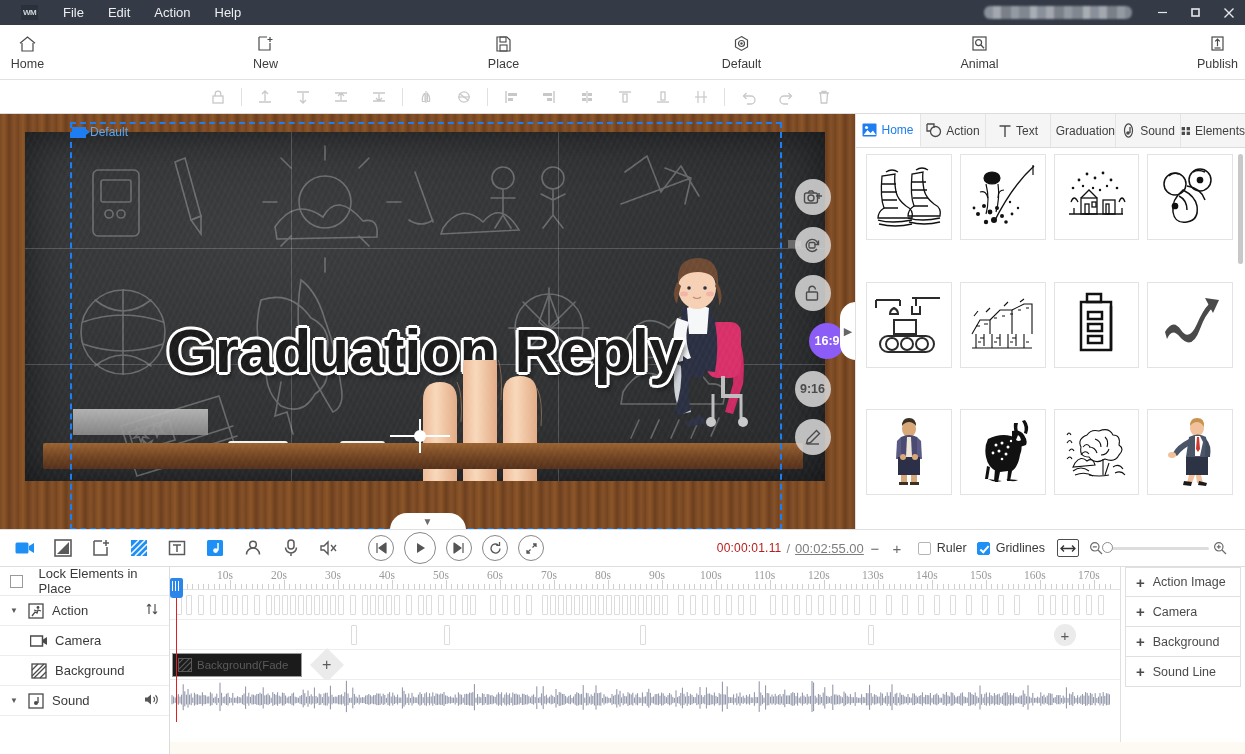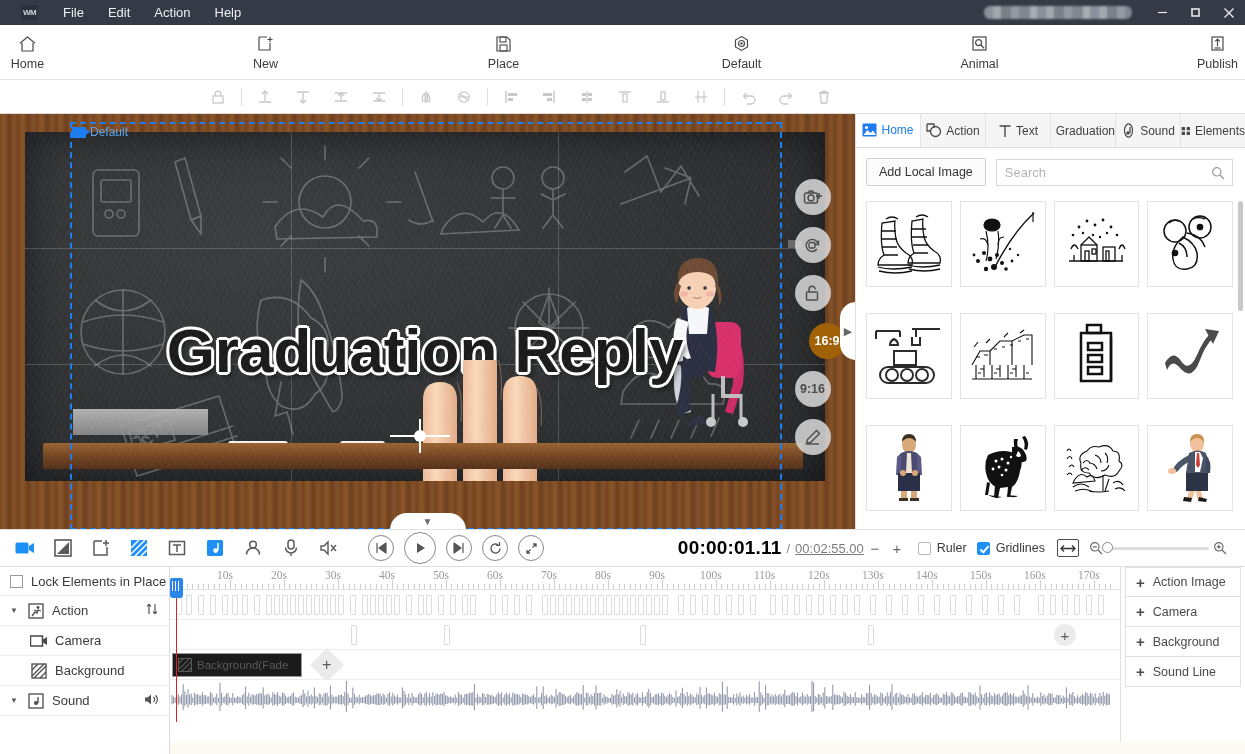--- a/index.html
+++ b/index.html
@@ -168,21 +168,21 @@
   .float-tools {
     position:absolute; right:10px; top:65px; display:flex;
     flex-direction:column; gap:12px; align-items:center;
   }
   .ftool {
     width:36px; height:36px; border-radius:50%;
     background:rgba(216,216,216,.86);
     display:flex; align-items:center; justify-content:center;
     color:#4b4b4b; font-size:12.5px; font-weight:bold;
   }
-  .ftool.active { background:#a16207; color:#fff;margin-left:29px; }
+  .ftool.active { background:#8b5cf6; color:#fff;margin-left:29px; }
   .ftool.ratio { font-size:12.5px; }
   .panel-toggle {
     position:absolute; right:-1px; top:188px; width:16px; height:58px;
     background:#fff; border-radius:18px 0 0 18px;
     display:flex; align-items:center; justify-content:center;
     color:#666; font-size:11px;
   }
   .canvas-collapse {
     position:absolute; left:50%; transform:translateX(-50%); bottom:-1px;
     width:76px; height:17px; background:#fff; border-radius:30px 30px 0 0;
@@ -254,21 +254,21 @@
   }
   .pb-ico { width:38px; height:30px; display:flex; align-items:center; justify-content:center; color:#5a5a5a; }
   .pb-ico.blue { color:#1e90f5; }
   .pb-center { display:flex; align-items:center; gap:10px; margin-left:20px; }
   .circ {
     width:26px; height:26px; border-radius:50%; border:1.4px solid #888;
     display:flex; align-items:center; justify-content:center; color:#555;
   }
   .circ.big { width:32px; height:32px; border-width:1.6px; }
   .pb-right { margin-left:auto; display:flex; align-items:center; gap:0px; padding-right:8px; }
-  .time-cur { color:#000000; font-weight:bold; font-size:19px; letter-spacing:.2px; }
+  .time-cur { color:#b91c1c; font-weight:normal; font-size:12px; letter-spacing:.2px; }
   .time-sep { color:#888; margin:0 5px; font-size:13px; }
   .time-tot { color:#7d7d7d; font-size:13px; text-decoration:underline; }
   .zoomctl { width:22px; height:22px; display:flex; align-items:center; justify-content:center; color:#6a6a6a; font-size:15px; }
   .chk { display:flex; align-items:center; gap:6px; margin-left:10px; font-size:12.5px; color:#3a3a3a; }
   .cbox { width:13px; height:13px; border:1px solid #b5b5b5; background:#fff; border-radius:2px; }
   .cbox.on { background:#1e90f5; border-color:#1e90f5; position:relative; }
   .cbox.on::after {
     content:""; position:absolute; left:4px; top:1px; width:3px; height:7px;
     border:solid #fff; border-width:0 2px 2px 0; transform:rotate(42deg);
   }
@@ -280,21 +280,21 @@
   .strack { width:102px; height:3px; background:#ddd; border-radius:2px; position:relative; }
   .sknob {
     position:absolute; left:-5px; top:-4.5px; width:11px; height:11px;
     border-radius:50%; background:#fff; border:1.5px solid #8c8c8c;
   }
 
   
   .timeline { display:flex; height:221px; background:#fff; }
   .tl-left { width:170px; border-right:1px solid #dcdcdc; background:#fff; }
   .lockrow {
-    height:29px; display:flex; align-items:center; gap:8px; padding-left:10px;
+    height:29px; display:flex; align-items:center; gap:16px; padding-left:10px;
     border-bottom:1px solid #eaeaea; font-size:13px; color:#3a3a3a;
   }
   .lockbox { width:13px; height:13px; border:1px solid #9a9a9a; background:#fff; }
   .trow {
     height:30px; display:flex; align-items:center; gap:7px; padding-left:8px;
     border-bottom:1px solid #ededed; font-size:13px; color:#3a3a3a;
   }
   .trow.indent { padding-left:30px; }
   .caret { width:12px; color:#5a5a5a; font-size:8px; text-align:center; }
   .tico { width:18px; height:18px; display:flex; align-items:center; justify-content:center; color:#4a4a4a; }
@@ -743,32 +743,20 @@
           <svg width="15" height="14" viewBox="0 0 15 14">
               <rect x="1" y="1" width="5" height="5" fill="#4a4a4a"></rect>
               <rect x="8.5" y="1" width="5" height="5" fill="#4a4a4a"></rect>
               <rect x="1" y="8" width="5" height="5" fill="#4a4a4a"></rect>
               <rect x="8.5" y="8" width="5" height="5" fill="#4a4a4a"></rect>
             </svg>
           <span>Elements</span>
         </div>
       </div>
 
-      <div class="rsearchrow">
-        <div class="btn-local">Add Local Image</div>
-        <div class="searchbox">
-          <input type="text" placeholder="Search" style="">
-          <span class="sico">
-            <svg width="14" height="14" viewBox="0 0 14 14">
-                <circle cx="5.8" cy="5.8" r="4.2" fill="none" stroke="currentColor" stroke-width="1.2"></circle>
-                <path d="M9 9l4 4" stroke="currentColor" stroke-width="1.2"></path>
-              </svg>
-          </span>
-        </div>
-      </div>
 
 
       <div class="grid">
         <div class="cell">
           <svg width="74" height="70" viewBox="0 0 74 70">
               <g stroke="#111" fill="none" stroke-width="1.3">
             <path d="M10 14 q-2 22 2 32 q-6 4 -6 10 l34 0 q2 -8 -6 -12 q-8 -6 -10 -14 q-2 -12 -1 -18z"></path>
             <path d="M10 22h14M10 30h15M10 38h15M12 46h14"></path>
             <path d="M6 58 q14 4 34 0"></path>
                 <path d="M7 62 q16 4 33 0"></path>

